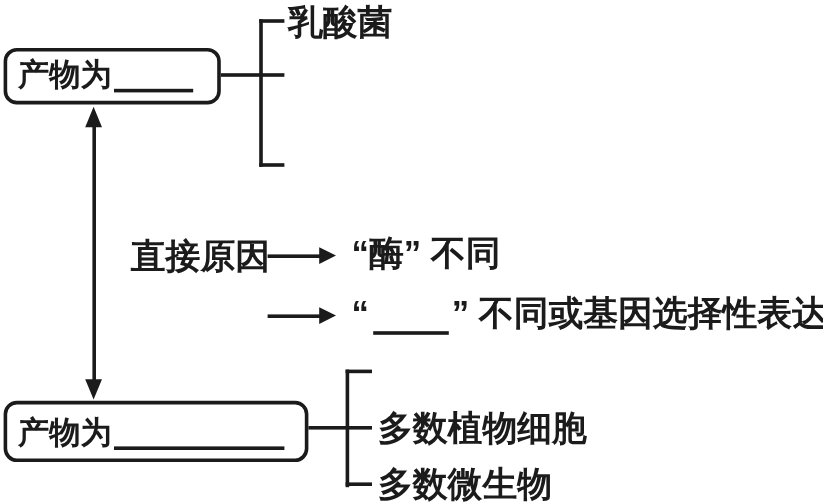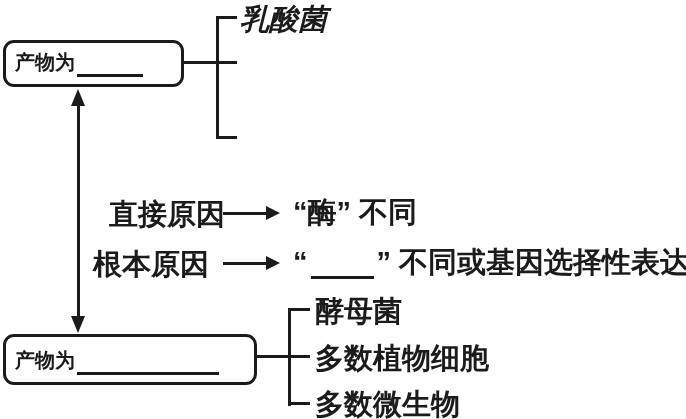--- a/index.html
+++ b/index.html
@@ -18,21 +18,21 @@
   .box{
     position:absolute;
     border:3px solid #1b1b1b;
     border-radius:11px;
     background:#ffffff;
     display:flex;
     align-items:flex-end;
     padding:2px 6px 7px 9px;
     box-sizing:border-box;
   }
-  .box .box-label{font-size:20px;line-height:30px;margin-top:48px;}
+  .box .box-label{font-size:26px;line-height:30px;margin-top:48px;}
   .blank{
     display:inline-block;
     border-bottom:3px solid #1b1b1b;
     height:24px;
     margin-left:2px;
   }
   .blank-top{width:66px;}
   .blank-bottom{width:142px;}
   .blank-mid{width:63px;height:26px;margin:0 3px;}
   .tri{position:absolute;width:0;height:0;}
@@ -52,48 +52,46 @@
     <span class="box-label">产物为</span>
     <span class="blank blank-top"></span>
   </div>
 
   <div class="line" style="left:184px;top:61px;width:53px;height:3px;"></div>
 
   <div class="line" style="left:216px;top:16px;width:3px;height:123px;"></div>
   <div class="line" style="left:216px;top:16px;width:21px;height:3px;"></div>
   <div class="line" style="left:216px;top:136px;width:21px;height:3px;"></div>
 
-  <div class="item" style="left:240px;top:3px;font-style:italic;">乳酸菌</div>
+  <div class="item" style="left:240px;top:3px;">乳酸菌</div>
 
   <div class="line" style="left:77px;top:98px;width:3px;height:222px;"></div>
   <div class="tri tri-up" style="left:71px;top:89px;"></div>
   <div class="tri tri-down" style="left:71px;top:316px;"></div>
 
   <div class="item" style="left:93px;top:198px;margin-left:16px;">直接原因</div>
   <div class="line" style="left:223px;top:212px;width:44px;height:3px;"></div>
   <div class="tri tri-right" style="left:266px;top:206px;"></div>
   <div class="item" style="left:293px;top:196px;">“酶” 不同</div>
 
-  <div class="item" style="left:93px;top:248px;">根本原因</div>
   <div class="line" style="left:223px;top:262px;width:44px;height:3px;"></div>
   <div class="tri tri-right" style="left:266px;top:256px;"></div>
   <div class="item reason-result" style="left:293px;top:246px;">
     <span>“</span>
     <span class="blank blank-mid"></span>
     <span>” 不同或基因选择性表达</span>
   </div>
 
   <div class="box" style="left:3px;top:334px;width:254px;height:51px;">
     <span class="box-label">产物为</span>
     <span class="blank blank-bottom"></span>
   </div>
 
   <div class="line" style="left:257px;top:355px;width:53px;height:3px;"></div>
 
   <div class="line" style="left:288px;top:308px;width:3px;height:98px;"></div>
   <div class="line" style="left:288px;top:308px;width:22px;height:3px;"></div>
   <div class="line" style="left:288px;top:402px;width:22px;height:3px;"></div>
 
-  <div class="item" style="left:315px;top:295px;">酵母菌</div>
   <div class="item" style="left:315px;top:342px;">多数植物细胞</div>
   <div class="item" style="left:315px;top:388px;">多数微生物</div>
 
 </div>
 
 </body></html>

